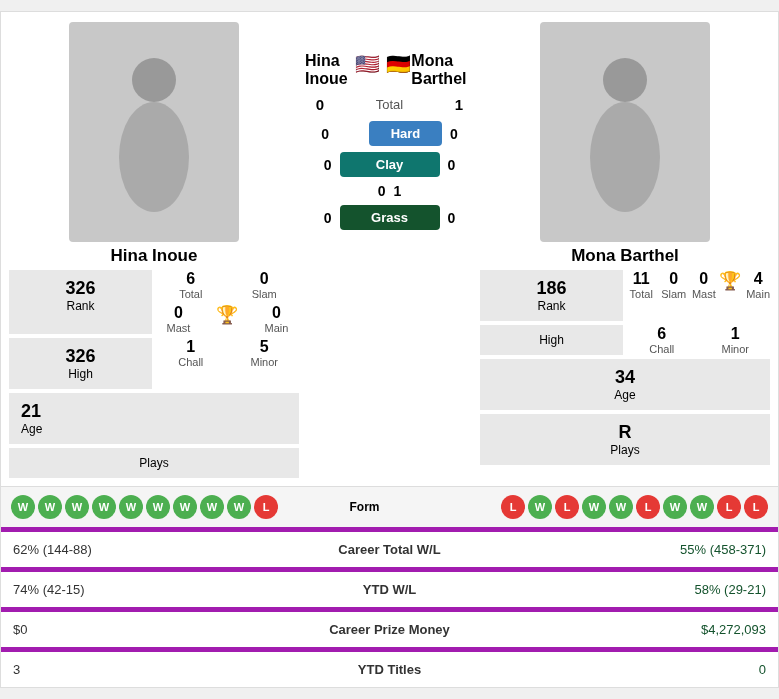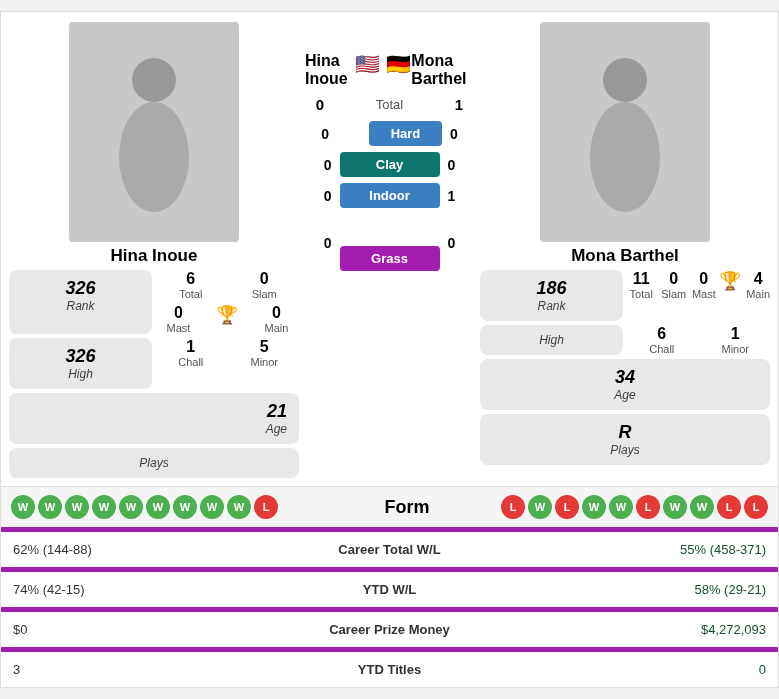--- a/index.html
+++ b/index.html
@@ -26,33 +26,32 @@
       align-items: center;
       justify-content: center;
       overflow: hidden;
     }
     .player-silhouette {
       width: 100px;
       height: 160px;
     }
     .stats-box {
       background: #e8e8e8;
-      border-radius: 8px;
+      border-radius: 0;
       padding: 8px 12px;
       text-align: center;
       width: 100%;
-      font-style: italic;
     }
     .stats-box .stat-value {
       font-size: 18px;
       font-weight: bold;
     }
     .stats-box .stat-label {
       font-size: 12px;
-      color: #404040;
+      color: #000000;
     }
     .stats-row {
       display: flex;
       gap: 4px;
       width: 100%;
       justify-content: center;
     }
     .stats-cell {
       text-align: center;
       flex: 1;
@@ -89,21 +88,21 @@
       border-radius: 4px;
       border: none;
       cursor: default;
       flex: 1;
       text-align: center;
       max-width: 100px;
     }
     .surface-btn.hard { background: #3a7fc1; margin-left: 32px; }
     .surface-btn.clay { background: #0f766e; }
     .surface-btn.indoor { background: #3a7fc1; }
-    .surface-btn.grass { background: #a21caf; margin-top: 32px; }
+    .surface-btn.grass { background: #14532d; }
     .surface-rows {
       display: flex;
       flex-direction: column;
       gap: 6px;
     }
     .surface-row-item {
       display: flex;
       align-items: center;
       justify-content: center;
       gap: 8px;
@@ -141,22 +140,22 @@
       align-items: center;
       justify-content: center;
       font-size: 11px;
       font-weight: bold;
       color: white;
     }
     .form-badge.w { background: #4caf50; }
     .form-badge.l { background: #e53935; }
     .form-label {
       font-weight: bold;
-      font-size: 18px;
-      text-align: right;
+      font-size: 12px;
+      text-align: left;
       width: 80px;
       flex-shrink: 0;
     }
     
     .stats-table {
       width: 100%;
       border-collapse: collapse;
     }
     .stats-table tr {
       border-top: 5px solid #a21caf;
@@ -293,21 +292,21 @@
             <div class="stat-value">1</div>
             <div class="stat-label">Chall</div>
           </div>
           <div class="stats-cell">
             <div class="stat-value">5</div>
             <div class="stat-label">Minor</div>
           </div>
         </div>
       </div>
       <div class="stats-box" style="display:flex; justify-content:space-between; align-items:center;">
-        <div style="text-align:right; flex:1;">
+        <div style="text-align:left; flex:1;">
           <div class="stat-value">21</div>
           <div class="stat-label">Age</div>
         </div>
       </div>
       <div class="stats-box">
         <div class="stat-label">Plays</div>
       </div>
     </div>
 
     <div class="center-block">
@@ -333,21 +332,20 @@
           <button class="surface-btn hard">Hard</button>
           <span class="score-right">0</span>
         </div>
         <div class="surface-row-item">
           <span class="score-left">0</span>
           <button class="surface-btn clay">Clay</button>
           <span class="score-right">0</span>
         </div>
         <div class="surface-row-item">
           <span class="score-left">0</span>
-          <button class="surface-btn indoor">Indoor</button>
           <span class="score-right">1</span>
         </div>
         <div class="surface-row-item">
           <span class="score-left">0</span>
           <button class="surface-btn grass">Grass</button>
           <span class="score-right">0</span>
         </div>
       </div>
     </div>
 

